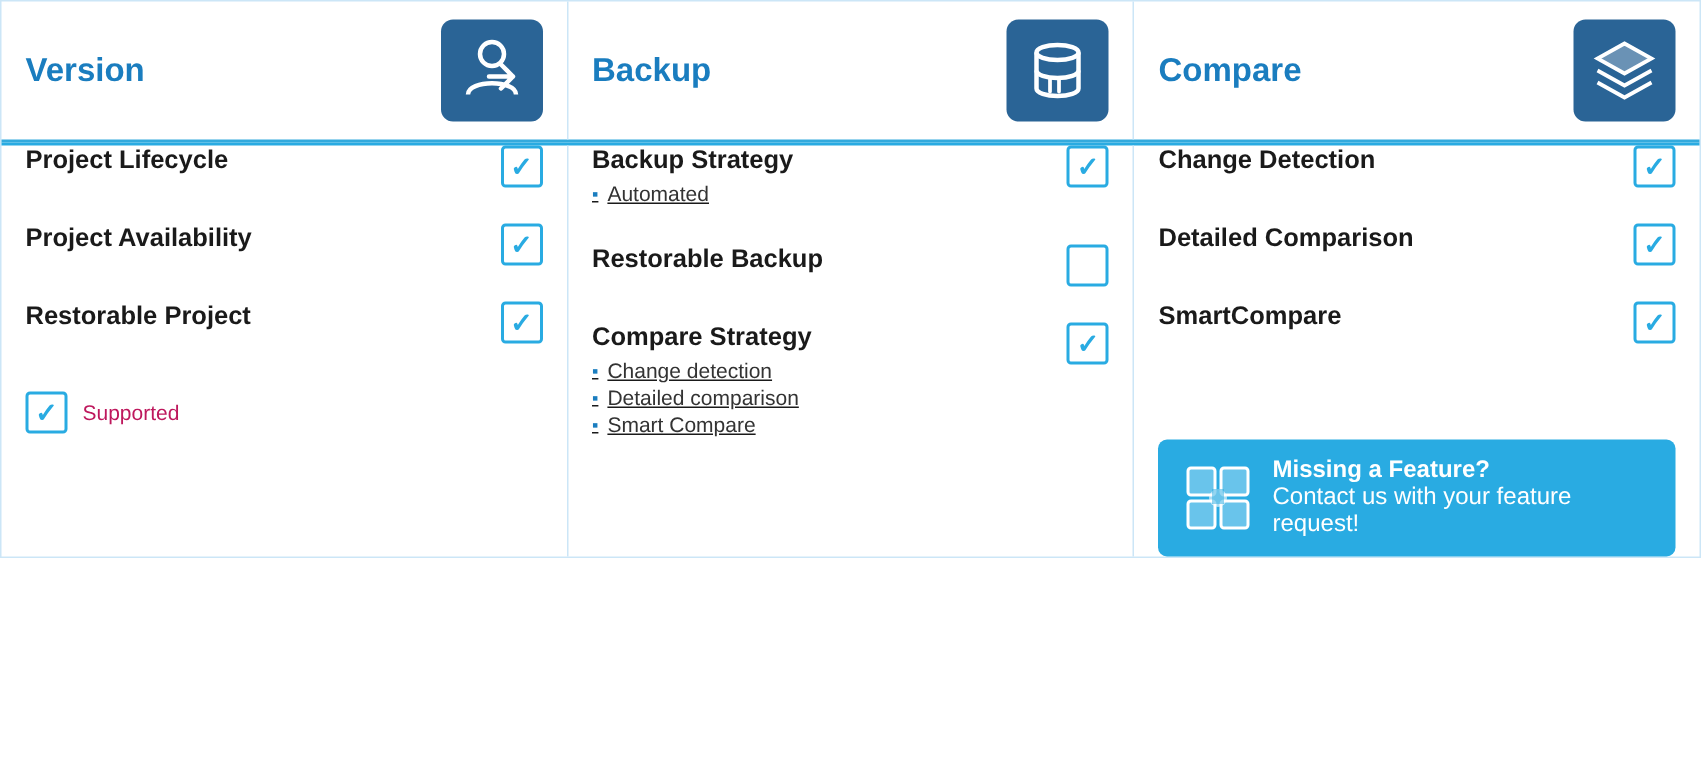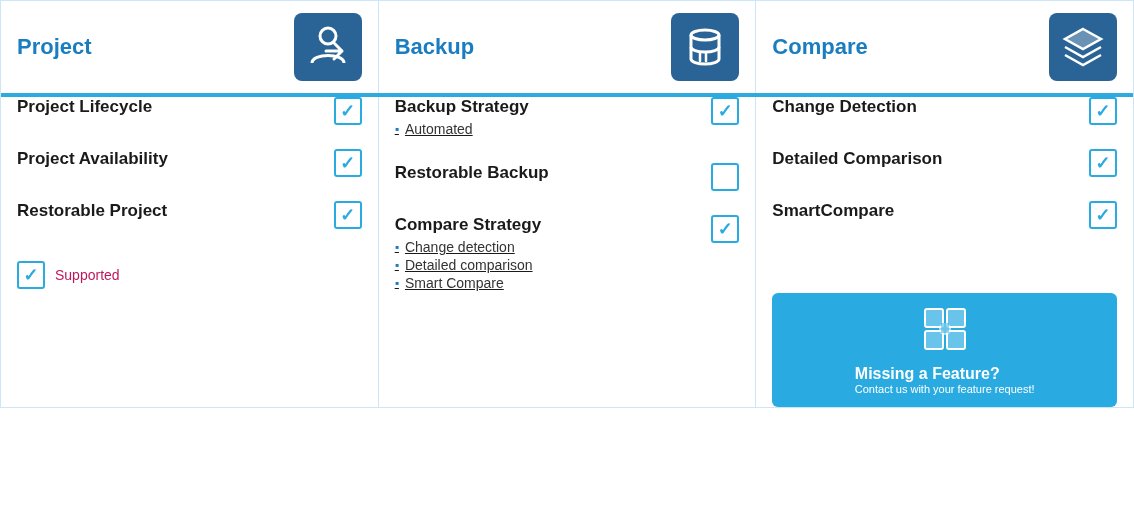--- a/index.html
+++ b/index.html
@@ -142,55 +142,54 @@
     }
     
     .missing-feature-banner {
       background: #29abe2;
       border-radius: 6px;
       padding: 12px 16px;
       display: flex;
       align-items: center;
       gap: 12px;
       margin-top: 16px;
-      flex-direction: column;
     }
     .missing-feature-icon {
       width: 48px;
       height: 48px;
       flex-shrink: 0;
     }
     .missing-feature-text {
       color: #fff;
     }
     .missing-feature-title {
       font-size: 16px;
       font-weight: bold;
     }
     .missing-feature-sub {
-      font-size: 11px;
+      font-size: 16px;
     }
     
     .divider {
       height: 2px;
       background: #29abe2;
     }
     .compare-section-inner {
       display: flex;
       flex-direction: column;
     }
   </style>
 </head>
 <body>
 
 <div class="table-container">
 
   <div class="header-row">
     <div class="col-version">
-      <span class="header-label">Project</span>
+      <span class="header-label">Version</span>
       <div class="header-icon">
         <svg viewBox="0 0 48 48" fill="none" xmlns="http://www.w3.org/2000/svg">
 
           <circle cx="24" cy="13" r="8" stroke="white" stroke-width="3" fill="none"></circle>
           <path d="M8 40 C8 30 40 30 40 40" stroke="white" stroke-width="3" fill="none"></path>
           <path d="M30 20 L38 28 M38 28 L30 36 M38 28 L22 28" stroke="white" stroke-width="3" stroke-linecap="round"></path>
         </svg>
       </div>
     </div>
     <div class="col-backup">

